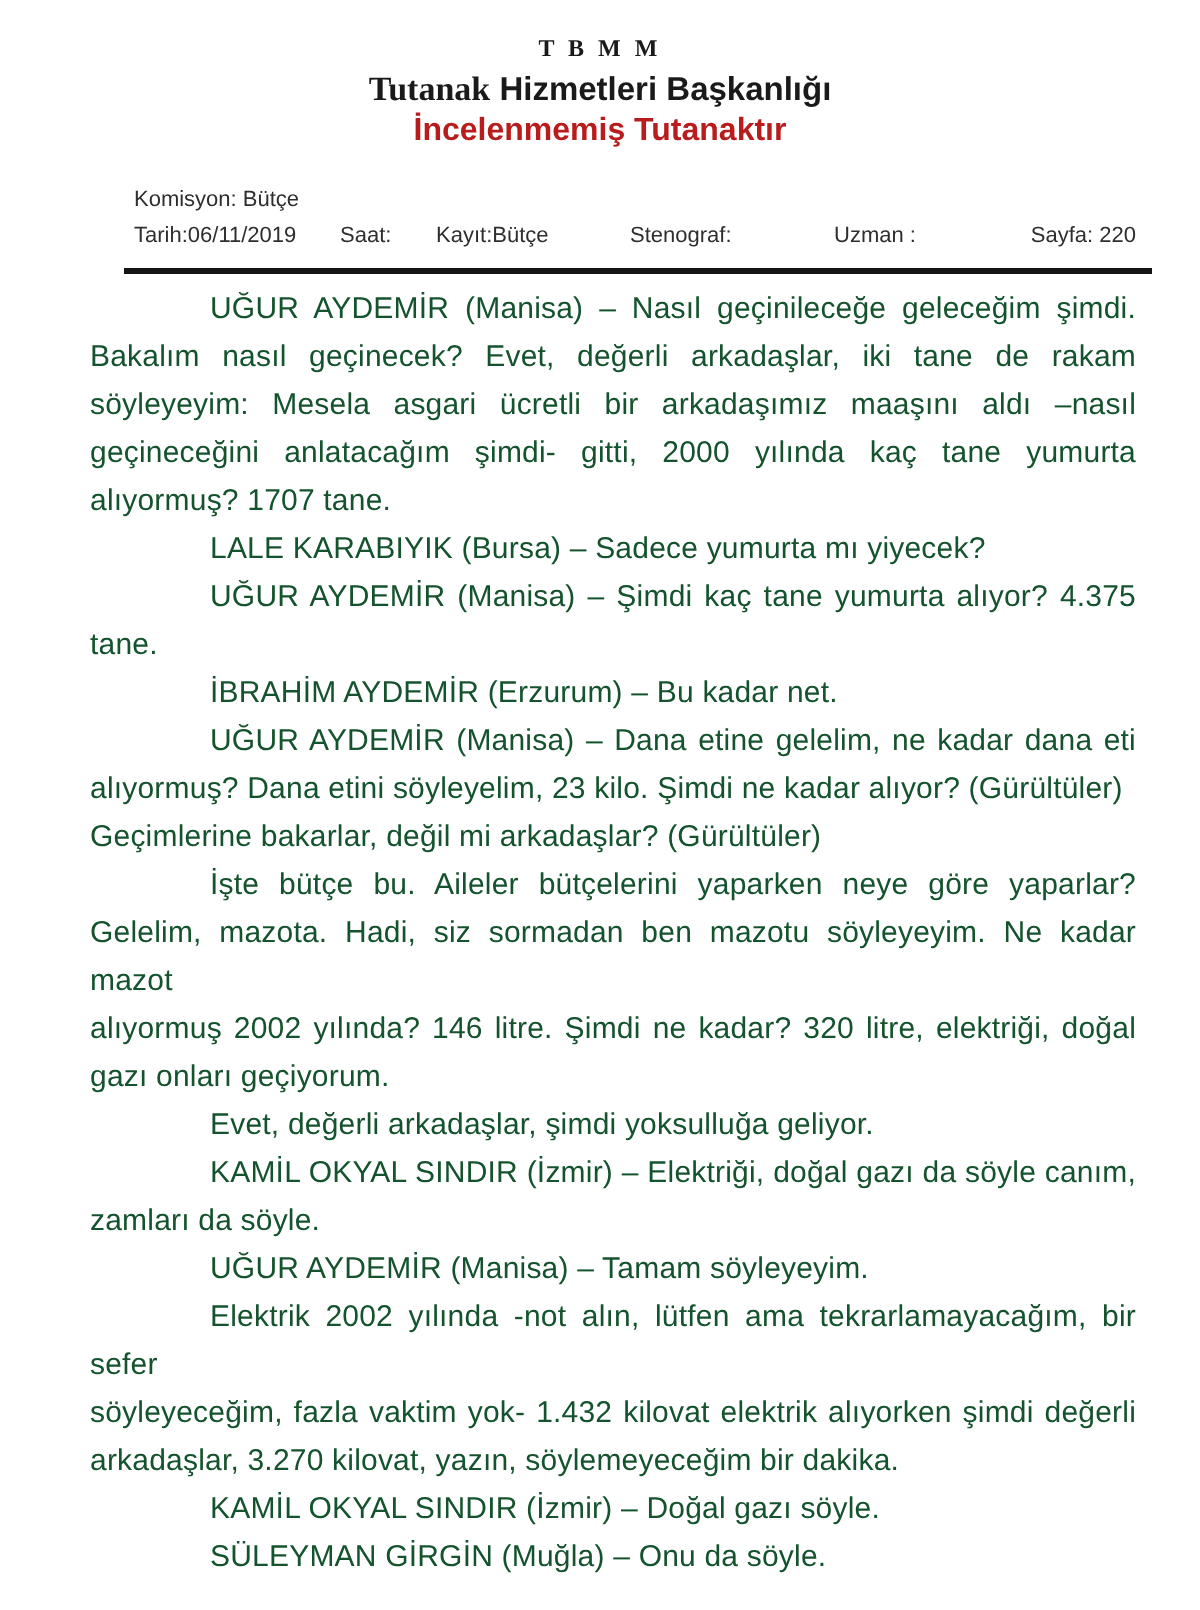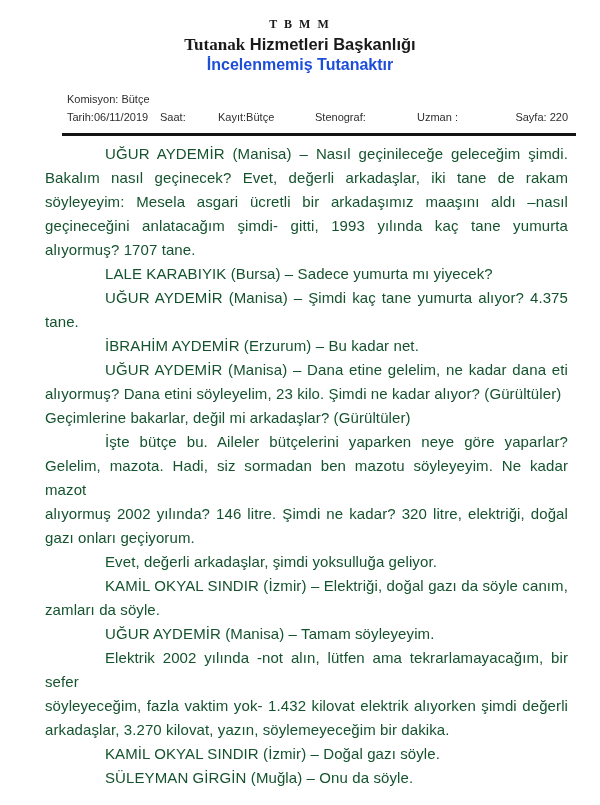--- a/index.html
+++ b/index.html
@@ -65,21 +65,21 @@
     height: 18px;
     line-height: 18px;
   }
   .meta-row2 {
     height: 18px;
     line-height: 18px;
     position: relative;
   }
   .meta-row2 span { position: absolute; top: 0; white-space: nowrap; }
   .f-tarih     { left: 0; }
-  .f-saat      { left: 93px; }
+  .f-saat      { left: 103px; }
   .f-kayit     { left: 151px; }
   .f-stenograf { left: 248px; }
   .f-uzman     { left: 350px; }
   .f-sayfa     { right: 0; }
 
   .divider-rule {
     margin: 7px 0 0 62px;
     width: 514px;
     height: 3px;
     background: #141414;
@@ -110,21 +110,21 @@
 </head>
 <body>
 
 <div class="page">
 
   <div class="letterhead">
     <div class="org-title">T B M M</div>
     <div class="dept-title">
       <span class="dept-serif">Tutanak</span><span class="dept-sans"> Hizmetleri Başkanlığı</span>
     </div>
-    <div class="status-banner" style="color: #1d4ed8;">İncelenmemiş Tutanaktır</div>
+    <div class="status-banner" style="color: #b91c1c;">İncelenmemiş Tutanaktır</div>
   </div>
 
   <div class="meta">
     <div class="meta-row1">
       <span>Komisyon: Bütçe</span>
     </div>
     <div class="meta-row2">
       <span class="f-tarih">Tarih:06/11/2019</span>
       <span class="f-saat">Saat:</span>
       <span class="f-kayit">Kayıt:Bütçe</span>
@@ -133,21 +133,21 @@
       <span class="f-sayfa">Sayfa: 220</span>
     </div>
   </div>
 
   <div class="divider-rule"></div>
 
   <div class="transcript">
       <div class="line ind jst">UĞUR AYDEMİR (Manisa) – Nasıl geçinileceğe geleceğim şimdi.</div>
       <div class="line jst">Bakalım nasıl geçinecek? Evet, değerli arkadaşlar, iki tane de rakam</div>
       <div class="line jst">söyleyeyim: Mesela asgari ücretli bir arkadaşımız maaşını aldı –nasıl</div>
-      <div class="line jst">geçineceğini anlatacağım şimdi- gitti, 1993 yılında kaç tane yumurta</div>
+      <div class="line jst">geçineceğini anlatacağım şimdi- gitti, 2000 yılında kaç tane yumurta</div>
       <div class="line">alıyormuş? 1707 tane.</div>
       <div class="line ind">LALE KARABIYIK (Bursa) – Sadece yumurta mı yiyecek?</div>
       <div class="line ind jst">UĞUR AYDEMİR (Manisa) – Şimdi kaç tane yumurta alıyor? 4.375</div>
       <div class="line">tane.</div>
       <div class="line ind">İBRAHİM AYDEMİR (Erzurum) – Bu kadar net.</div>
       <div class="line ind jst">UĞUR AYDEMİR (Manisa) – Dana etine gelelim, ne kadar dana eti</div>
       <div class="line">alıyormuş? Dana etini söyleyelim, 23 kilo. Şimdi ne kadar alıyor? (Gürültüler)</div>
       <div class="line">Geçimlerine bakarlar, değil mi arkadaşlar? (Gürültüler)</div>
       <div class="line ind jst">İşte bütçe bu. Aileler bütçelerini yaparken neye göre yaparlar?</div>
       <div class="line jst">Gelelim, mazota. Hadi, siz sormadan ben mazotu söyleyeyim. Ne kadar mazot</div>

